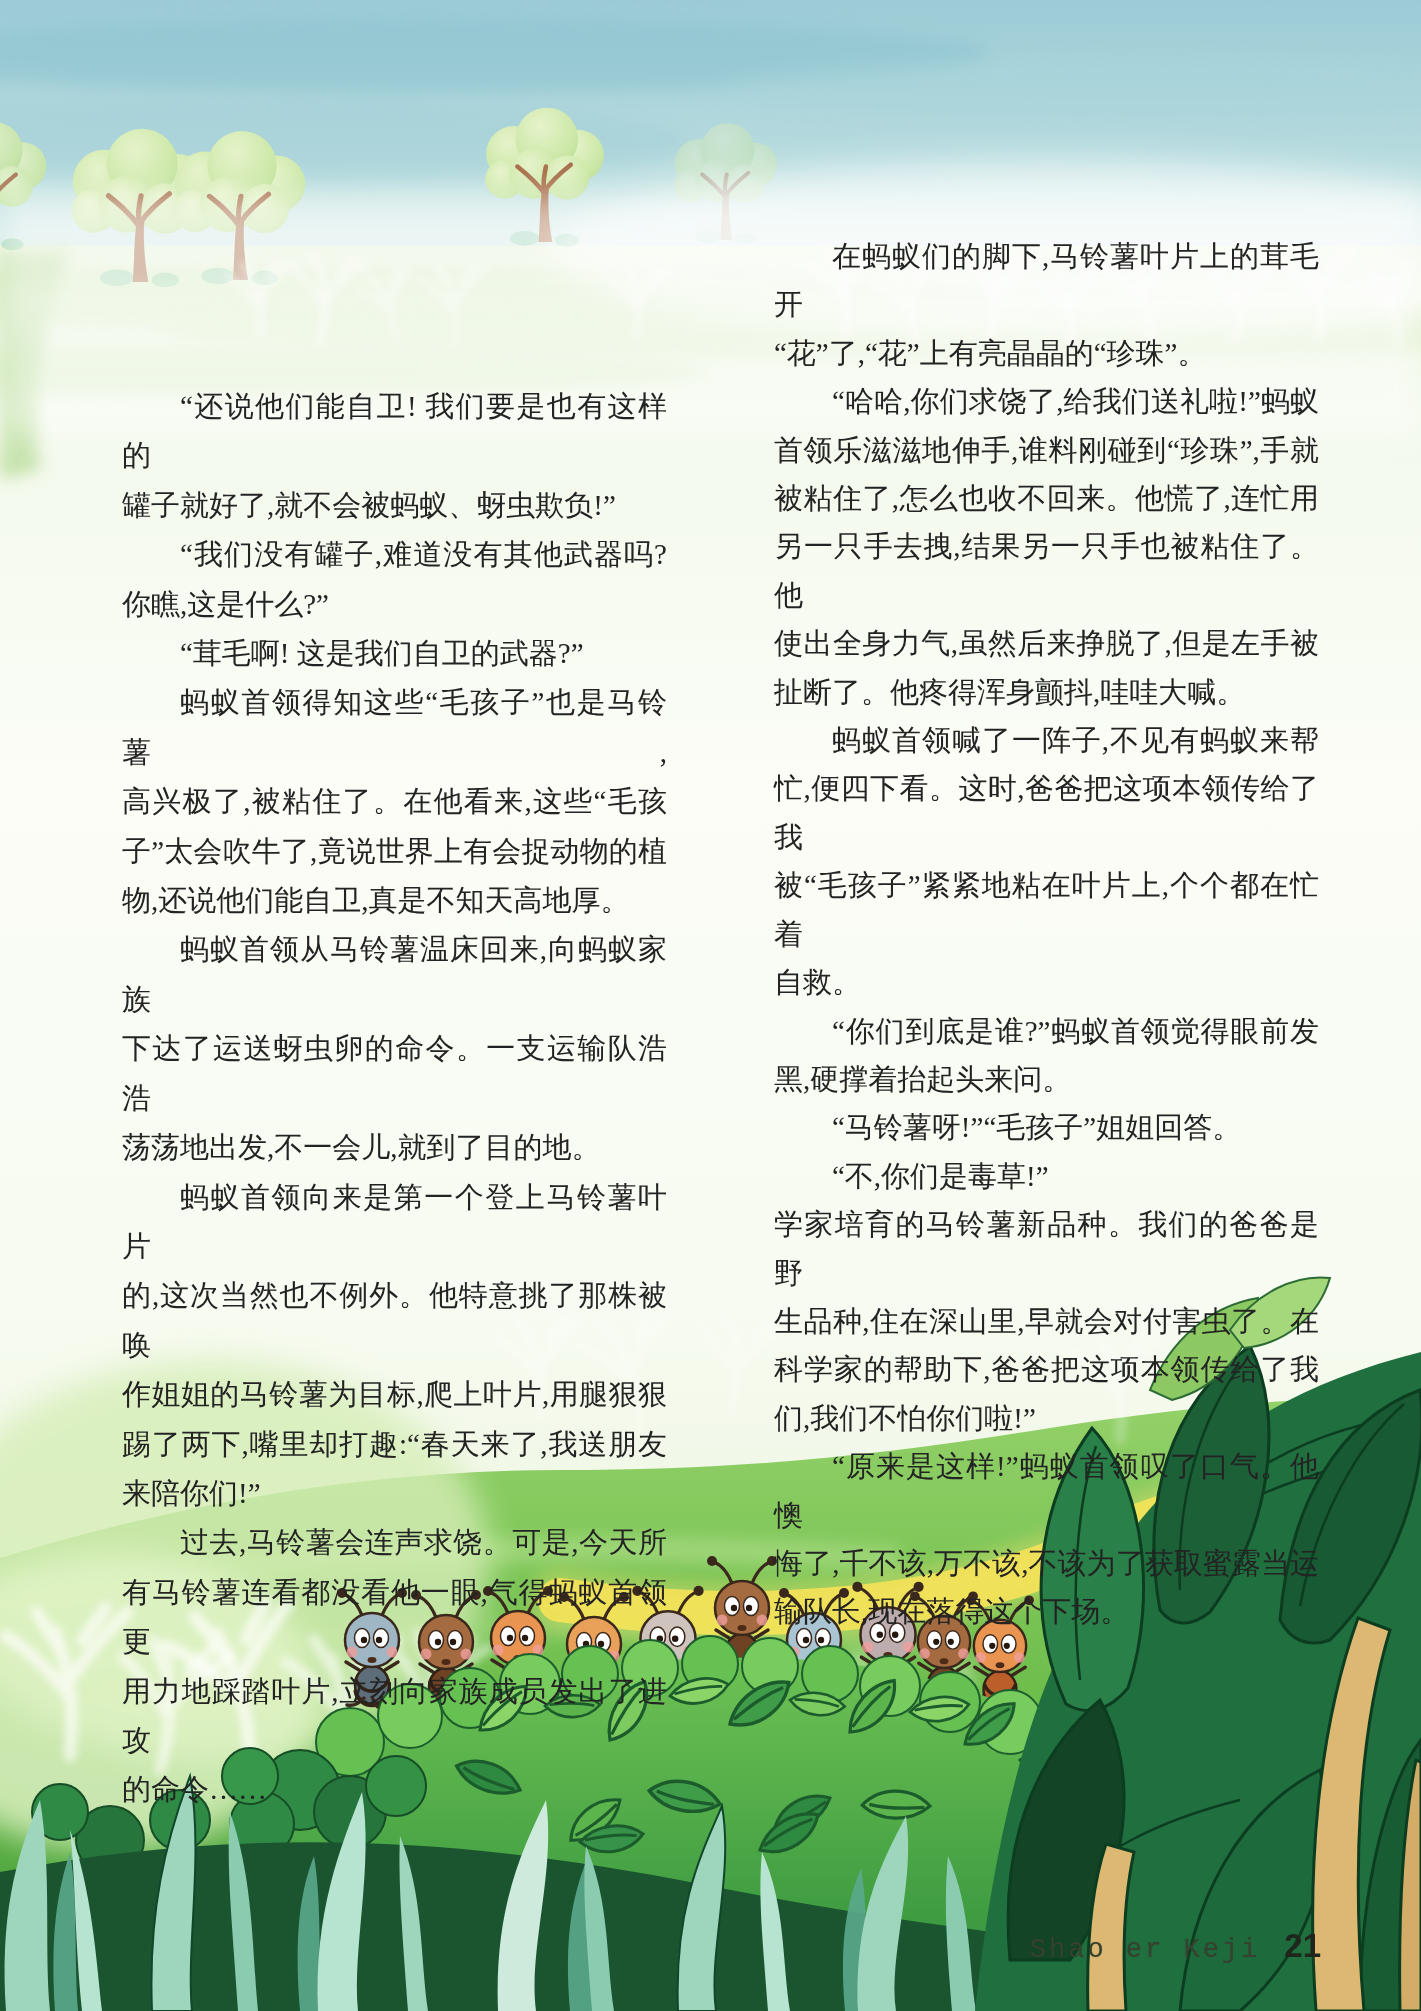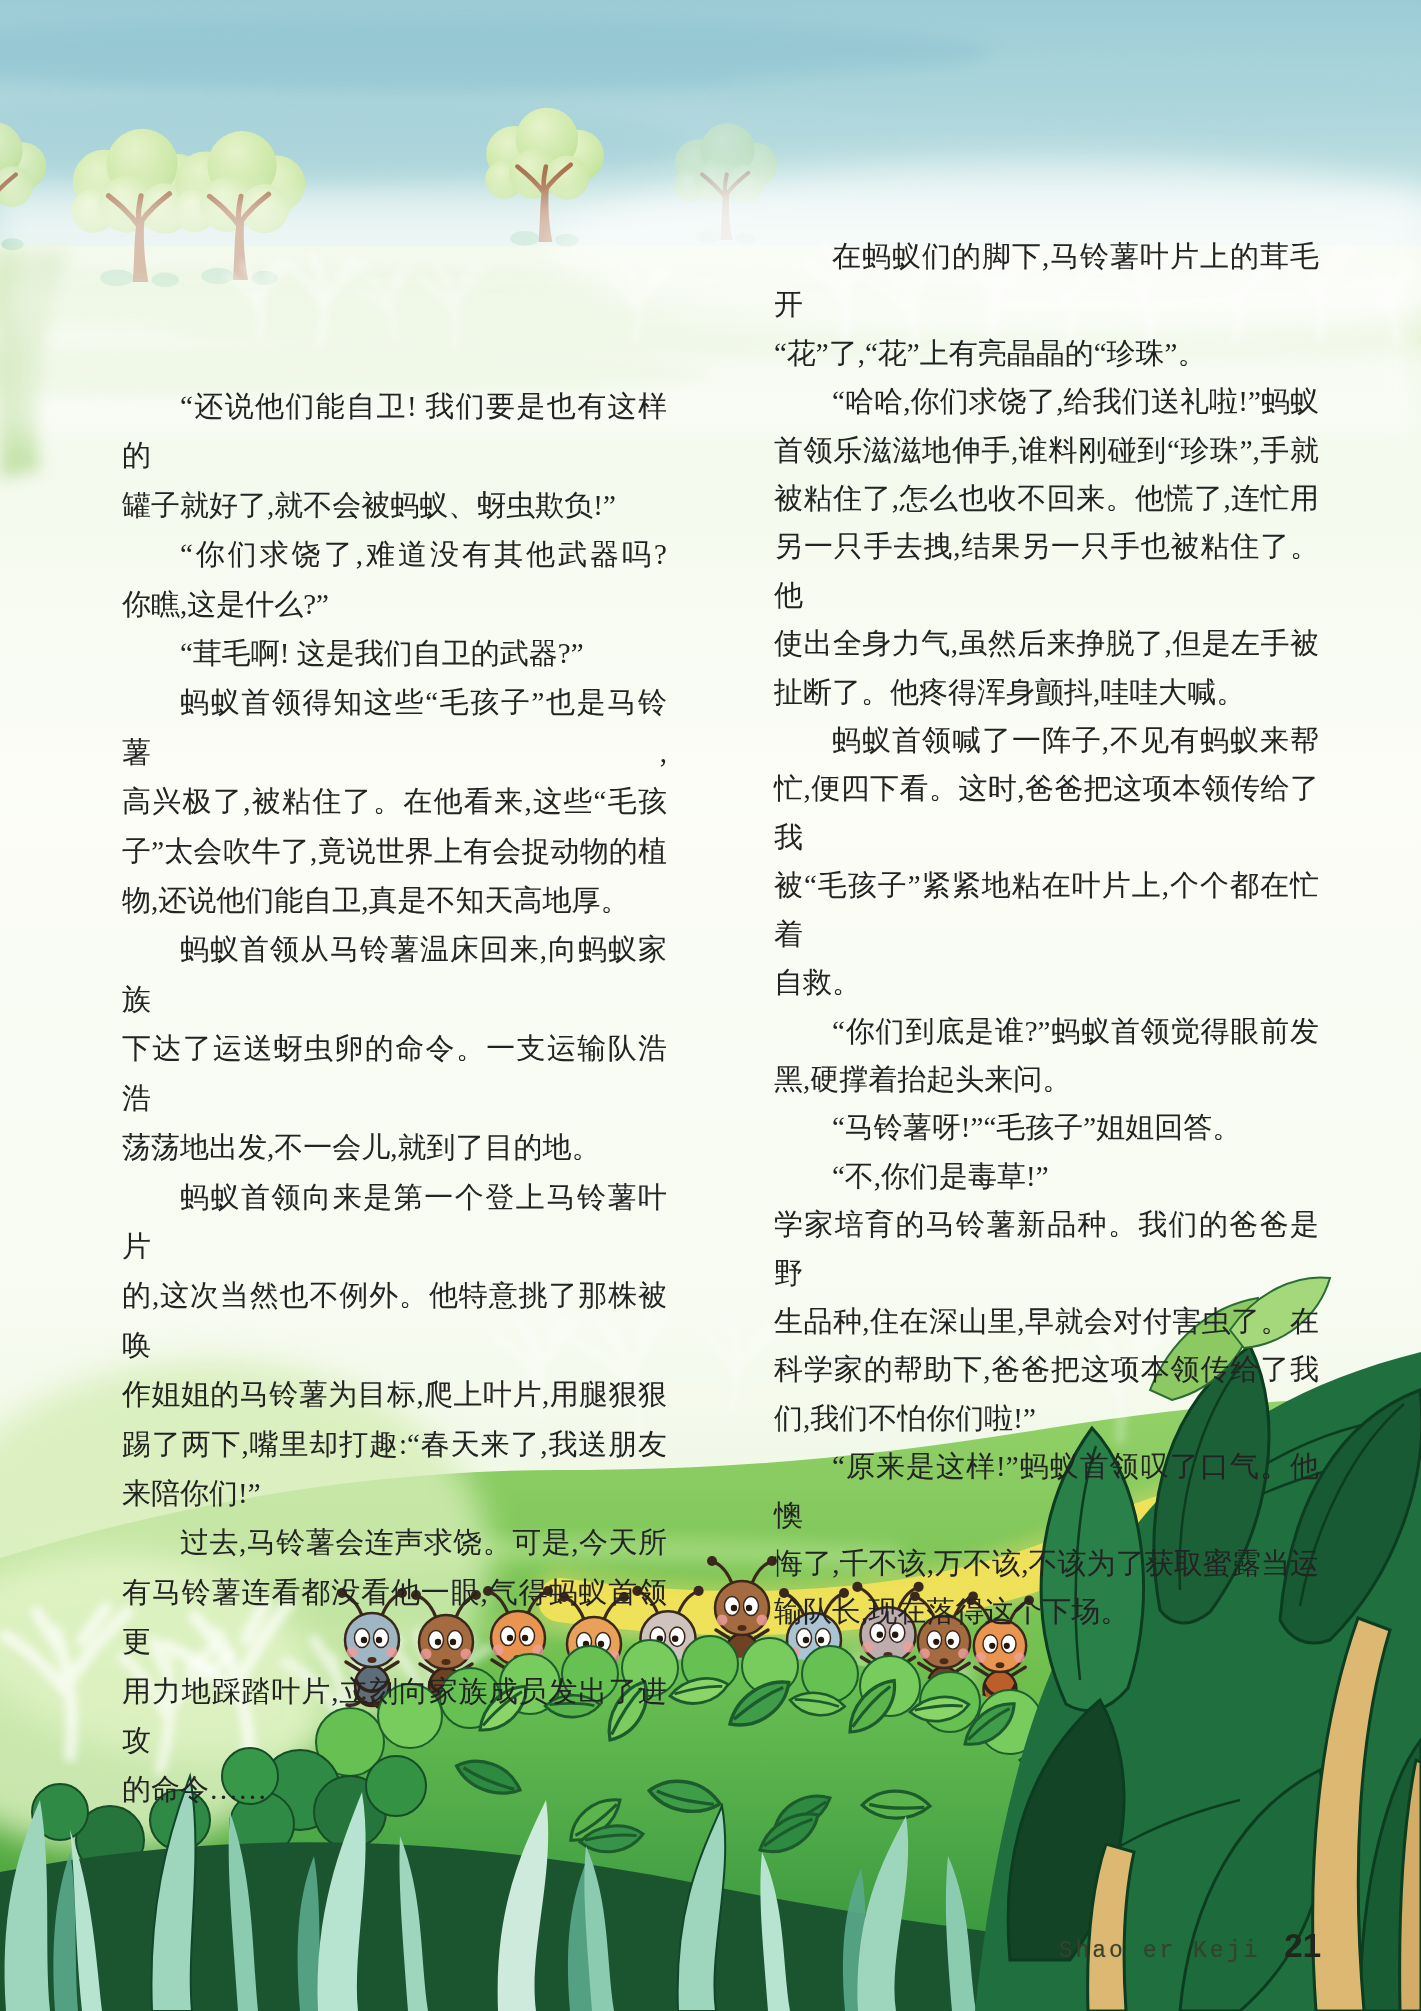--- a/index.html
+++ b/index.html
@@ -6,21 +6,21 @@
   #page{position:relative;width:1421px;height:2011px;overflow:hidden;background:#f6faf0;
         font-family:"Liberation Serif","DejaVu Serif",serif;}
   #bg{position:absolute;left:0;top:0;width:1421px;height:2011px;}
   .col{position:absolute;width:545px;color:#232323;font-size:29px;}
   #left-col{left:122px;top:382px;line-height:49.4px;}
   #right-col{left:774px;top:232px;line-height:48.4px;}
   .col .tline{text-align:justify;text-align-last:justify;height:inherit;overflow:visible;}
   .col .tline.first{text-indent:2em;}
   .col .tline.lastline{text-align:right;text-align-last:left;}
   #footer{position:absolute;right:100px;bottom:46px;display:flex;align-items:baseline;gap:24px;z-index:5;}
-  #journal-name{font-family:"Liberation Mono","DejaVu Sans Mono",monospace;font-size:23px;
+  #journal-name{font-family:"Liberation Mono","DejaVu Sans Mono",monospace;font-size:27px;
         color:#37412f;letter-spacing:3px;text-shadow:0 0 1px rgba(30,60,30,.4);}
   #page-number{font-family:"Liberation Sans","DejaVu Sans",sans-serif;font-weight:bold;
         font-size:33px;color:#20261c;margin-top:21px;}
 </style>
 </head>
 <body>
 
 <div id="page">
 
 <svg id="bg" viewBox="0 0 1421 2011" xmlns="http://www.w3.org/2000/svg">
@@ -288,21 +288,21 @@
       <path d="M1088,2011 C1086,1940 1092,1886 1106,1844 L1134,1852 C1124,1898 1122,1952 1126,2011 Z" fill="#dcb872" stroke="#0d3d20" stroke-width="3"></path>
       <path d="M1316,2011 C1306,1870 1318,1730 1358,1618 L1390,1630 C1358,1736 1352,1872 1364,2011 Z" fill="#dcb872" stroke="#0d3d20" stroke-width="3"></path>
       <path d="M1400,2011 C1398,1900 1404,1820 1416,1760 L1421,1762 L1421,2011 Z" fill="#d3ac67" stroke="#0d3d20" stroke-width="3"></path>
     </g>
   </g>
 </svg>
 
 <div id="left-col" class="col">
       <div class="tline first">“还说他们能自卫! 我们要是也有这样的</div>
       <div class="tline lastline">罐子就好了,就不会被蚂蚁、蚜虫欺负!”</div>
-      <div class="tline first">“你们求饶了,难道没有其他武器吗?</div>
+      <div class="tline first">“我们没有罐子,难道没有其他武器吗?</div>
       <div class="tline lastline">你瞧,这是什么?”</div>
       <div class="tline first lastline">“茸毛啊! 这是我们自卫的武器?”</div>
       <div class="tline first">蚂蚁首领得知这些“毛孩子”也是马铃薯,</div>
       <div class="tline">高兴极了,被粘住了。在他看来,这些“毛孩</div>
       <div class="tline">子”太会吹牛了,竟说世界上有会捉动物的植</div>
       <div class="tline lastline">物,还说他们能自卫,真是不知天高地厚。</div>
       <div class="tline first">蚂蚁首领从马铃薯温床回来,向蚂蚁家族</div>
       <div class="tline">下达了运送蚜虫卵的命令。一支运输队浩浩</div>
       <div class="tline lastline">荡荡地出发,不一会儿,就到了目的地。</div>
       <div class="tline first">蚂蚁首领向来是第一个登上马铃薯叶片</div>

